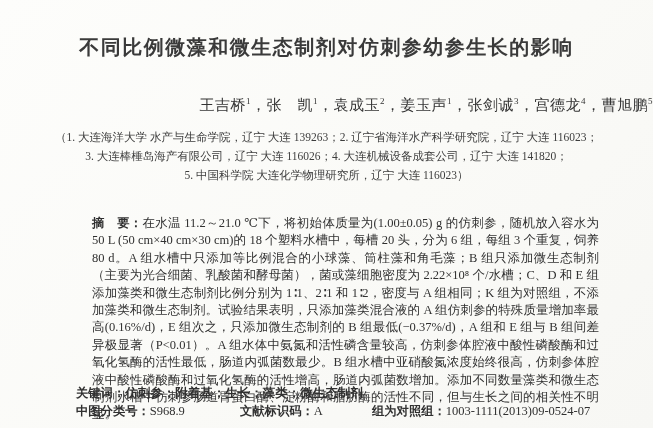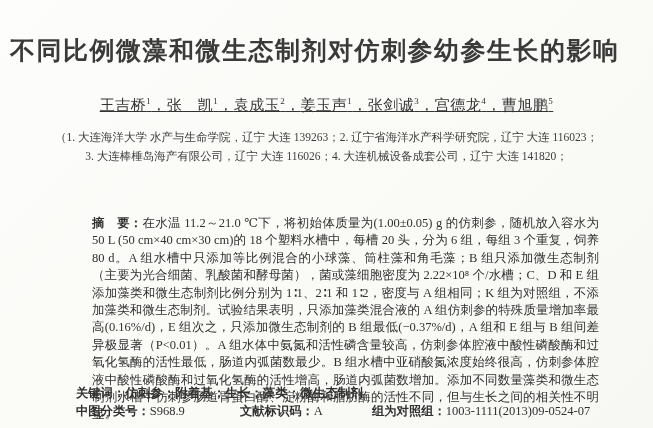--- a/index.html
+++ b/index.html
@@ -11,33 +11,32 @@
     overflow:hidden;
   }
   .page{
     position:relative;
     width:653px;height:428px;
     background:linear-gradient(135deg,#fdfdfb 0%,#fafaf7 55%,#f7f7f4 100%);
   }
   .title{
     position:absolute;top:34px;left:10px;right:10px;
     margin:0;
-    text-align:left;
-    font-size:25px;
+    text-align:center;
+    font-size:20px;
     font-weight:700;
     letter-spacing:1.5px;
     color:#3a3a3a;
   }
   .authors{
     position:absolute;top:96px;left:0;right:0;
-    text-align:center;
+    text-align:right;
     font-size:15px;
     color:#333;
     letter-spacing:0.5px;
-    text-decoration:underline;
   }
   .authors sup{font-size:9px;line-height:0;}
   .affils{
     position:absolute;top:128px;left:10px;right:10px;
     text-align:center;
     font-size:11.5px;
     line-height:19px;
     color:#3c3c3c;
   }
   .abstract{
@@ -72,20 +71,21 @@
 
 <div class="page">
 
   <h1 class="title">不同比例微藻和微生态制剂对仿刺参幼参生长的影响</h1>
 
   <div class="authors"><span>王吉桥<sup>1</sup></span>，<span>张　凯<sup>1</sup></span>，<span>袁成玉<sup>2</sup></span>，<span>姜玉声<sup>1</sup></span>，<span>张剑诚<sup>3</sup></span>，<span>宫德龙<sup>4</sup></span>，<span>曹旭鹏<sup>5</sup></span></div>
 
   <div class="affils">
     <div>（1. 大连海洋大学 水产与生命学院，辽宁 大连 139263；2. 辽宁省海洋水产科学研究院，辽宁 大连 116023；</div>
     <div>3. 大连棒棰岛海产有限公司，辽宁 大连 116026；4. 大连机械设备成套公司，辽宁 大连 141820；</div>
+    <div>5. 中国科学院 大连化学物理研究所，辽宁 大连 116023）</div>
   </div>
 
   <p class="abstract"><span class="label">摘　要：</span><span>在水温 11.2～21.0 ℃下，将初始体质量为(1.00±0.05) g 的仿刺参，随机放入容水为 50 L (50 cm×40 cm×30 cm)的 18 个塑料水槽中，每槽 20 头，分为 6 组，每组 3 个重复，饲养 80 d。A 组水槽中只添加等比例混合的小球藻、筒柱藻和角毛藻；B 组只添加微生态制剂（主要为光合细菌、乳酸菌和酵母菌），菌或藻细胞密度为 2.22×10⁸ 个/水槽；C、D 和 E 组添加藻类和微生态制剂比例分别为 1∶1、2∶1 和 1∶2，密度与 A 组相同；K 组为对照组，不添加藻类和微生态制剂。试验结果表明，只添加藻类混合液的 A 组仿刺参的特殊质量增加率最高(0.16%/d)，E 组次之，只添加微生态制剂的 B 组最低(−0.37%/d)，A 组和 E 组与 B 组间差异极显著（P&lt;0.01）。A 组水体中氨氮和活性磷含量较高，仿刺参体腔液中酸性磷酸酶和过氧化氢酶的活性最低，肠道内弧菌数最少。B 组水槽中亚硝酸氮浓度始终很高，仿刺参体腔液中酸性磷酸酶和过氧化氢酶的活性增高，肠道内弧菌数增加。添加不同数量藻类和微生态制剂水槽中仿刺参肠道胃蛋白酶、淀粉酶和脂肪酶的活性不同，但与生长之间的相关性不明显。</span></p>
 
   <p class="keywords"><span class="label">关键词：</span><span>仿刺参；附着基；生长；藻类；微生态制剂</span></p>
 
   <div class="meta">
     <span class="meta-item clc"><span class="label">中图分类号：</span><span class="value">S968.9</span></span>
     <span class="meta-item doccode"><span class="label">文献标识码：</span><span class="value">A</span></span>
     <span class="meta-item artid"><span class="label">组为对照组：</span><span class="value">1003-1111(2013)09-0524-07</span></span>

